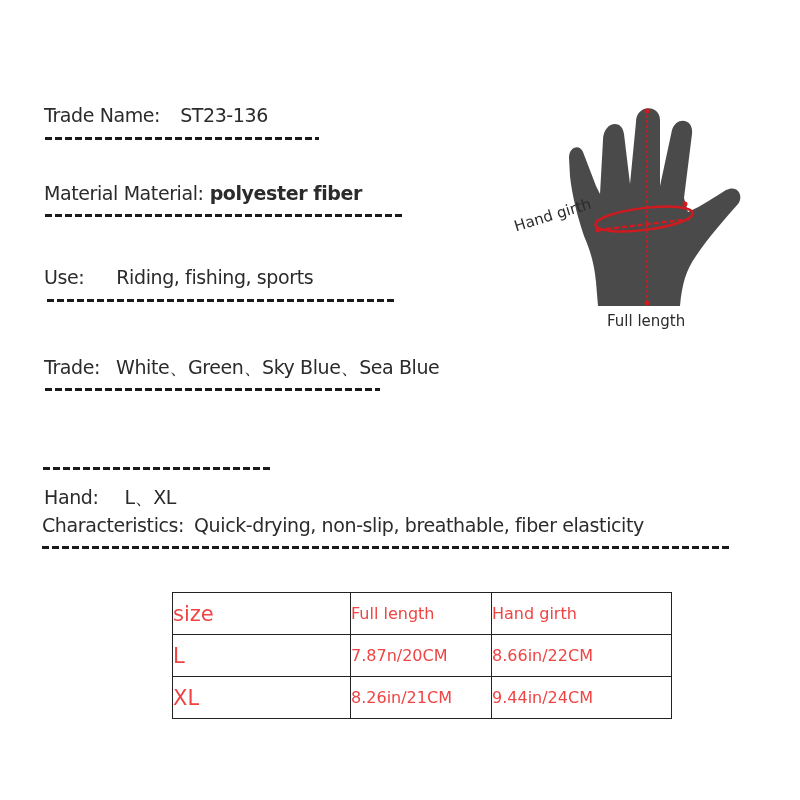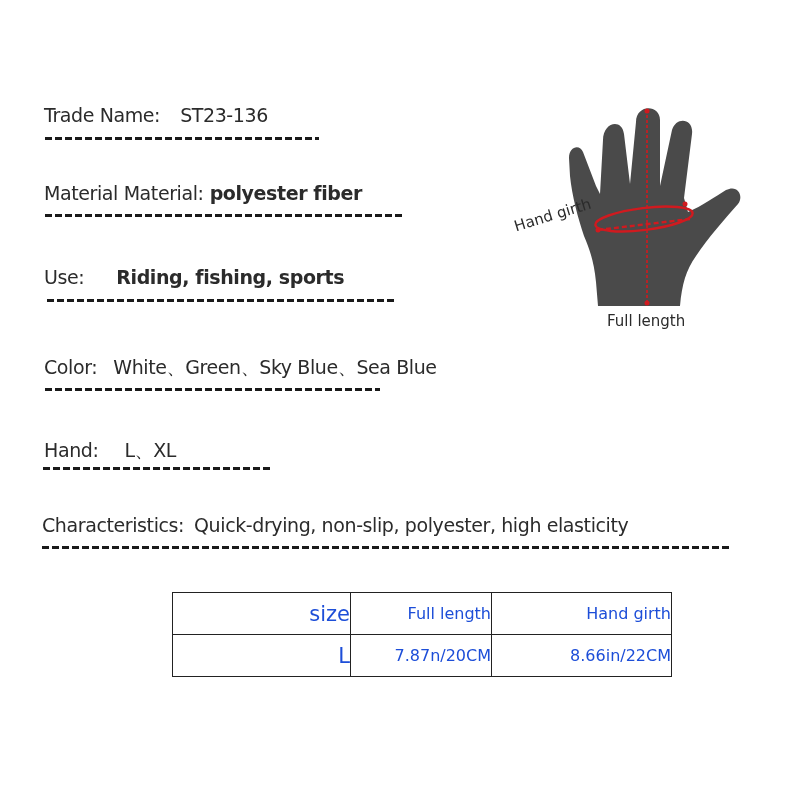--- a/index.html
+++ b/index.html
@@ -6,56 +6,56 @@
   html, body { width: 800px; height: 800px; background: #ffffff; overflow: hidden; }
   body { position: relative; font-family: "DejaVu Sans", "Liberation Sans", sans-serif; color: #2b2b2b; }
   .spec-line { position: absolute; left: 44px; font-size: 19px; letter-spacing: -0.4px; white-space: nowrap; line-height: 1; }
   .spec-line .lbl { display: inline-block; }
   .spec-line .val { display: inline-block; }
   .dash { position: absolute; height: 3px;
           background: repeating-linear-gradient(90deg, #1a1a1a 0 7px, transparent 7px 10px); }
   .figure { position: absolute; left: 500px; top: 95px; width: 260px; height: 245px; }
   .fig-label { position: absolute; font-size: 15px; color: #2b2b2b; white-space: nowrap; }
   table.size-table { position: absolute; left: 172px; top: 592px; width: 499px; border-collapse: collapse; table-layout: fixed; }
-  table.size-table td { border: 1.5px solid #222; text-align: right; color: #1d4ed8; height: 42px; }
+  table.size-table td { border: 1.5px solid #222; text-align: left; color: #ef4444; height: 42px; }
   table.size-table td.c0 { width: 178px; font-size: 21px; }
   table.size-table td.c1 { width: 141px; font-size: 16px; }
   table.size-table td.c2 { width: 180px; font-size: 16px; }
   table.size-table tr.hdr td.c0 { font-size: 21px; }
 </style>
 </head>
 <body>
 
 <div class="spec-line" style="top:106px;">
   <span class="lbl">Trade Name:</span><span class="val" style="margin-left:20px;">ST23-136</span>
 </div>
 <div class="dash" style="left:45px; top:137px; width:274px;"></div>
 
 <div class="spec-line" style="top:184px;">
   <span class="lbl">Material Material:</span><span class="val" style="margin-left:6px;font-weight:bold;">polyester fiber</span>
 </div>
 <div class="dash" style="left:45px; top:214px; width:358px;"></div>
 
 <div class="spec-line" style="top:268px;">
-  <span class="lbl">Use:</span><span class="val" style="margin-left:32px;font-weight:bold;">Riding, fishing, sports</span>
+  <span class="lbl">Use:</span><span class="val" style="margin-left:32px;">Riding, fishing, sports</span>
 </div>
 <div class="dash" style="left:47px; top:299px; width:348px;"></div>
 
 <div class="spec-line" style="top:358px;">
-  <span class="lbl">Color:</span><span class="val" style="margin-left:16px;">White、Green、Sky Blue、Sea Blue</span>
+  <span class="lbl">Trade:</span><span class="val" style="margin-left:16px;">White、Green、Sky Blue、Sea Blue</span>
 </div>
 <div class="dash" style="left:45px; top:388px; width:335px;"></div>
 
 <div class="spec-line" style="top:441px;">
-  <span class="lbl">Hand:</span><span class="val" style="margin-left:26px;">L、XL</span>
+  <span class="lbl">Hand:</span><span class="val" style="margin-left:26px;margin-top:47px;">L、XL</span>
 </div>
 <div class="dash" style="left:43px; top:467px; width:227px;"></div>
 
 <div class="spec-line" style="top:516px; left:42px;">
-  <span class="lbl">Characteristics:</span><span class="val" style="margin-left:10px;">Quick-drying, non-slip, polyester, high elasticity</span>
+  <span class="lbl">Characteristics:</span><span class="val" style="margin-left:10px;">Quick-drying, non-slip, breathable, fiber elasticity</span>
 </div>
 <div class="dash" style="left:42px; top:546px; width:688px;"></div>
 
 <div class="figure">
   <svg width="260" height="245" viewBox="500 95 260 245">
 
     <path fill="#4a4a4a" d="
       M 598 306
       L 596 282
       C 594 262 590 250 584 236
@@ -98,14 +98,19 @@
       <tr class="hdr">
     <td class="c0">size</td>
     <td class="c1">Full length</td>
     <td class="c2">Hand girth</td>
   </tr>
   <tr>
     <td class="c0">L</td>
     <td class="c1">7.87n/20CM</td>
     <td class="c2">8.66in/22CM</td>
   </tr>
+  <tr>
+    <td class="c0">XL</td>
+    <td class="c1">8.26in/21CM</td>
+    <td class="c2">9.44in/24CM</td>
+  </tr>
 </tbody>
   </table>
 
 </body></html>

